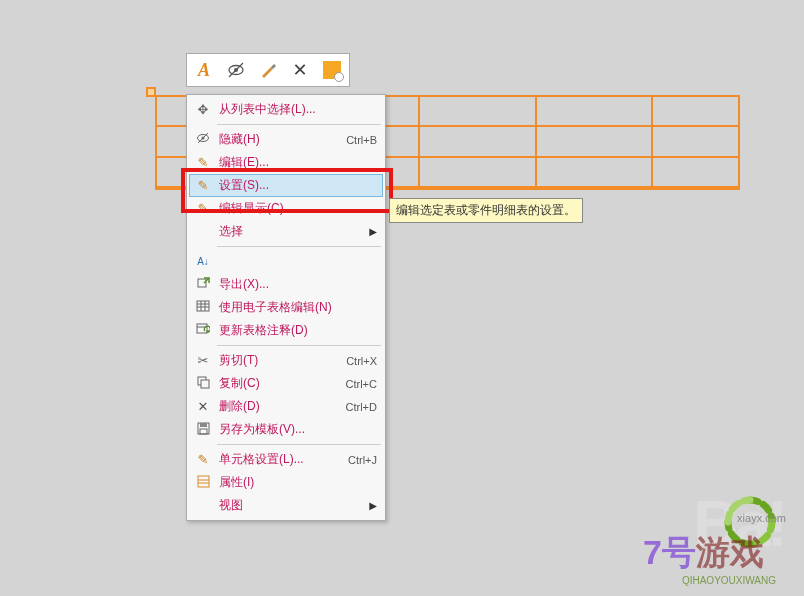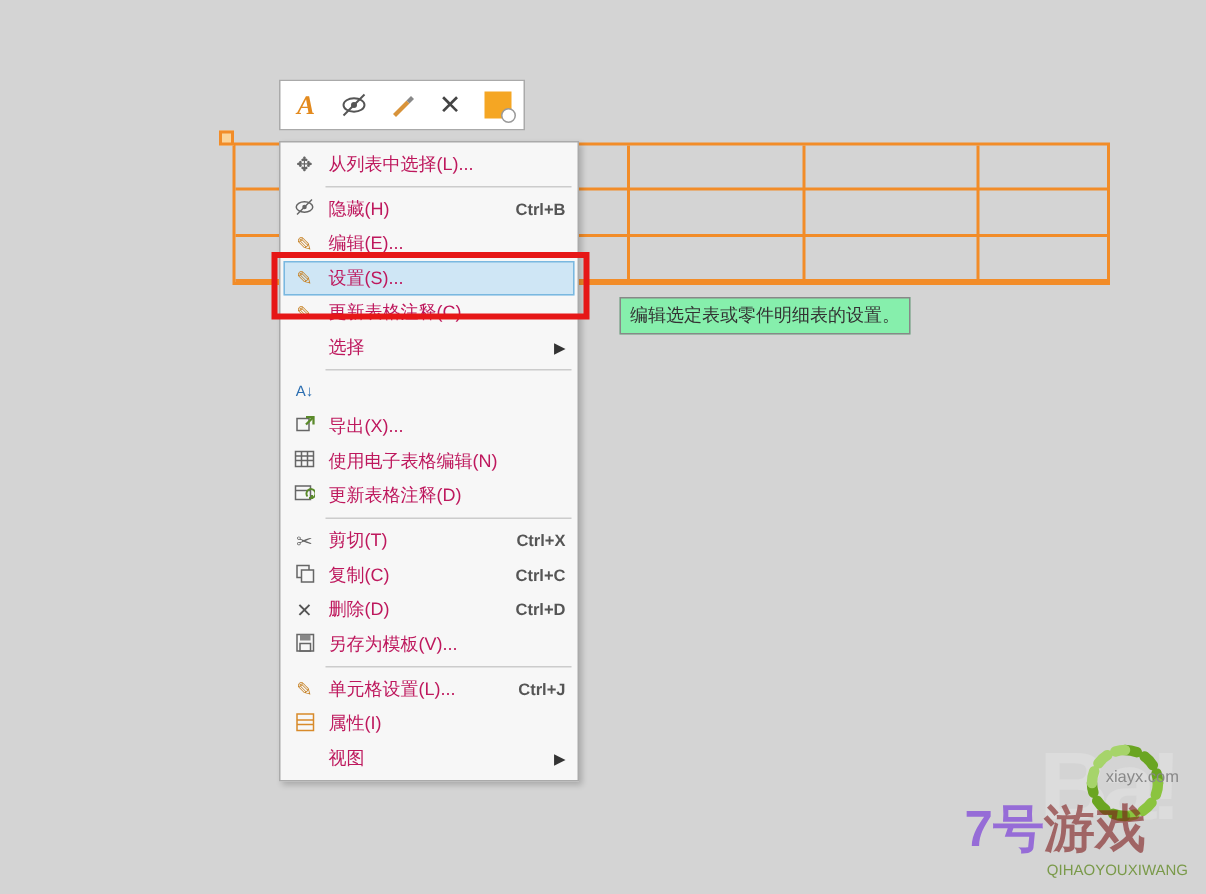--- a/index.html
+++ b/index.html
@@ -58,53 +58,52 @@
   }
   .menu-item {
     display:flex; align-items:center;
     height:23px;
     padding:0 6px 0 4px;
     position:relative;
   }
   .menu-item.hover { background:#cfe6f5; border:1px solid #7ab8e0; height:23px; padding:0 5px 0 3px;}
   .menu-icon { width:20px; text-align:center; font-size:13px; color:#666; flex-shrink:0;}
   .menu-label { flex:1; padding-left:6px; color:#be185d; white-space:nowrap;}
-  .menu-shortcut { color:#555; font-size:11px; padding-left:10px;font-weight:bold;}
+  .menu-shortcut { color:#555; font-size:11px; padding-left:10px;}
   .menu-arrow { color:#333; font-size:10px; }
   .menu-sep { height:1px; background:#ccc; margin:3px 2px 3px 28px; }
 
   
   .red-highlight {
     position:absolute;
     left:181px; top:168px;
     width:212px; height:45px;
     border:4px solid #e61717;
     pointer-events:none;
   }
 
   
   .tooltip {
     position:absolute;
     left:389px; top:198px;
-    background:#86efac;
+    background:#fef9c3;
     border:1px solid #888;
     padding:3px 6px;
     font-size:12px;
     color:#333;
     white-space:nowrap;
-    margin-left:24px;
   }
 
   
   .wm1, .wm2 { position:absolute; opacity:.6; font-family:sans-serif; }
   .wm1 { right:40px; bottom:20px; font-size:34px; font-weight:bold; color:#b0b0b0; }
   .wm1 .green { color:#7f1d1d; }
   .wm2 { right:20px; bottom:35px; font-size:64px; font-weight:900; color:#e8e8e8; opacity:.4; letter-spacing:-4px;}
   .wm-url { position:absolute; right:18px; bottom:72px; font-size:11px; color:#888;text-align:center; }
-  .wm-small { position:absolute; right:12px; bottom:10px; font-size:10px; color:#7a9a4a; }
+  .wm-small { position:absolute; right:28px; bottom:10px; font-size:10px; color:#7a9a4a; }
   .circle-logo {
     position:absolute; right:28px; bottom:48px;
     width:52px;height:52px;
   }
   .circle-logo svg{width:100%;height:100%;}
 </style>
 </head>
 <body>
 
 <div class="table-box">
@@ -165,21 +164,21 @@
     <span class="menu-label">编辑(E)...</span>
   </div>
 
   <div class="menu-item hover">
     <span class="menu-icon" style="color:#c78327;">✎</span>
     <span class="menu-label">设置(S)...</span>
   </div>
 
   <div class="menu-item">
     <span class="menu-icon" style="color:#c78327;">✎</span>
-    <span class="menu-label">更新表格注释(C)...</span>
+    <span class="menu-label">编辑显示(C)...</span>
   </div>
 
   <div class="menu-item">
     <span class="menu-icon"></span>
     <span class="menu-label">选择</span>
     <span class="menu-arrow">▶</span>
   </div>
 
   <div class="menu-sep"></div>
 

